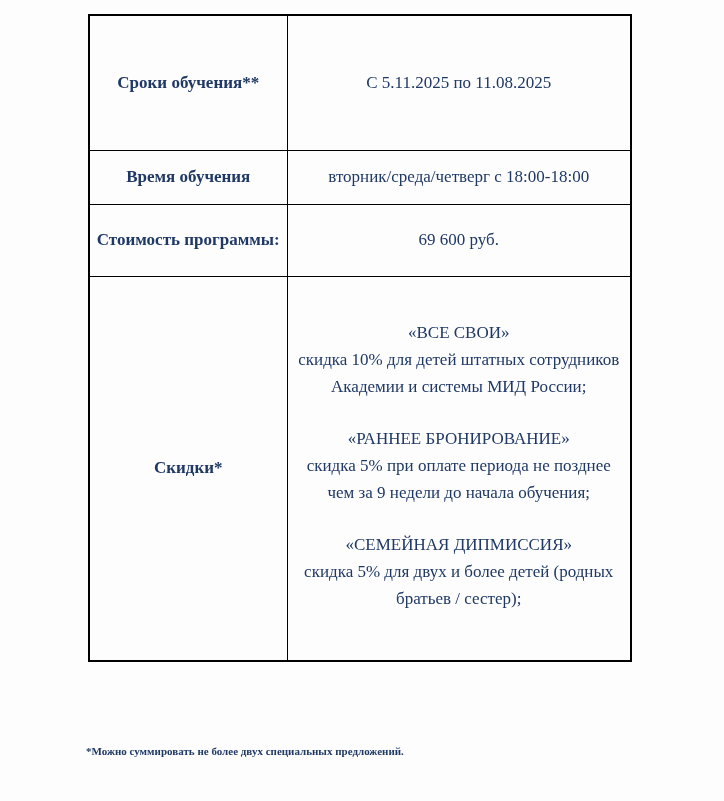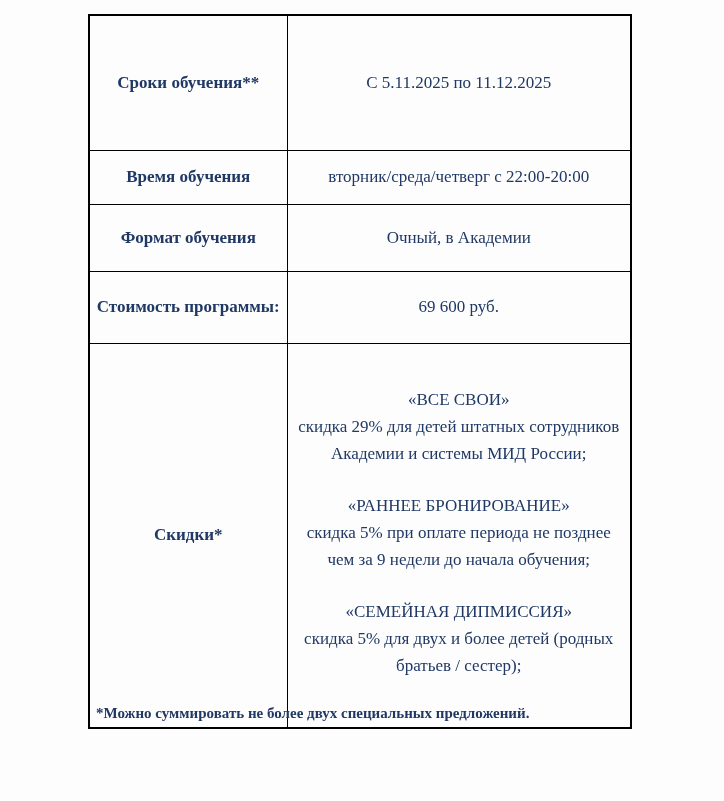--- a/index.html
+++ b/index.html
@@ -55,67 +55,62 @@
   .offer-title {
     font-weight: normal;
   }
   .offer-desc {
     max-width: 336px;
     margin: 0 auto;
   }
   .footnotes {
     position: absolute;
     left: 86px;
-    top: 700px;
+    top: 738px;
     width: 560px;
-    font-size: 15px;
+    font-size: 11px;
     font-weight: bold;
     line-height: 27px;
-    margin-left: 10px;
   }
 </style>
 </head>
 <body>
 
 <div class="page">
 
   <table class="program-table">
     <colgroup>
         <col class="c1">
         <col class="c2">
       </colgroup>
 
     <tbody>
         <tr class="r-dates">
       <td class="cell-label">Сроки обучения**</td>
-      <td class="cell-value">С 5.11.2025 по 11.12.2025</td>
+      <td class="cell-value">С 5.11.2025 по 11.08.2025</td>
     </tr>
 
     <tr class="r-time">
       <td class="cell-label">Время обучения</td>
-      <td class="cell-value">вторник/среда/четверг с 22:00-20:00</td>
+      <td class="cell-value">вторник/среда/четверг с 18:00-18:00</td>
     </tr>
 
-    <tr class="r-format">
-      <td class="cell-label">Формат обучения</td>
-      <td class="cell-value">Очный, в Академии</td>
-    </tr>
 
     <tr class="r-price">
       <td class="cell-label">Стоимость программы:</td>
       <td class="cell-value">69 600 руб.</td>
     </tr>
 
     <tr class="r-discount">
       <td class="cell-label">Скидки*</td>
       <td class="cell-discounts">
 
         <div class="offer">
           <div class="offer-title">«ВСЕ СВОИ»</div>
-          <div class="offer-desc">скидка 29% для детей штатных сотрудников Академии и системы МИД России;</div>
+          <div class="offer-desc">скидка 10% для детей штатных сотрудников Академии и системы МИД России;</div>
         </div>
 
         <div class="offer">
           <div class="offer-title">«РАННЕЕ БРОНИРОВАНИЕ»</div>
           <div class="offer-desc">скидка 5% при оплате периода не позднее чем за 9 недели до начала обучения;</div>
         </div>
 
         <div class="offer">
           <div class="offer-title">«СЕМЕЙНАЯ ДИПМИССИЯ»</div>
           <div class="offer-desc">скидка 5% для двух и более детей (родных братьев / сестер);</div>

